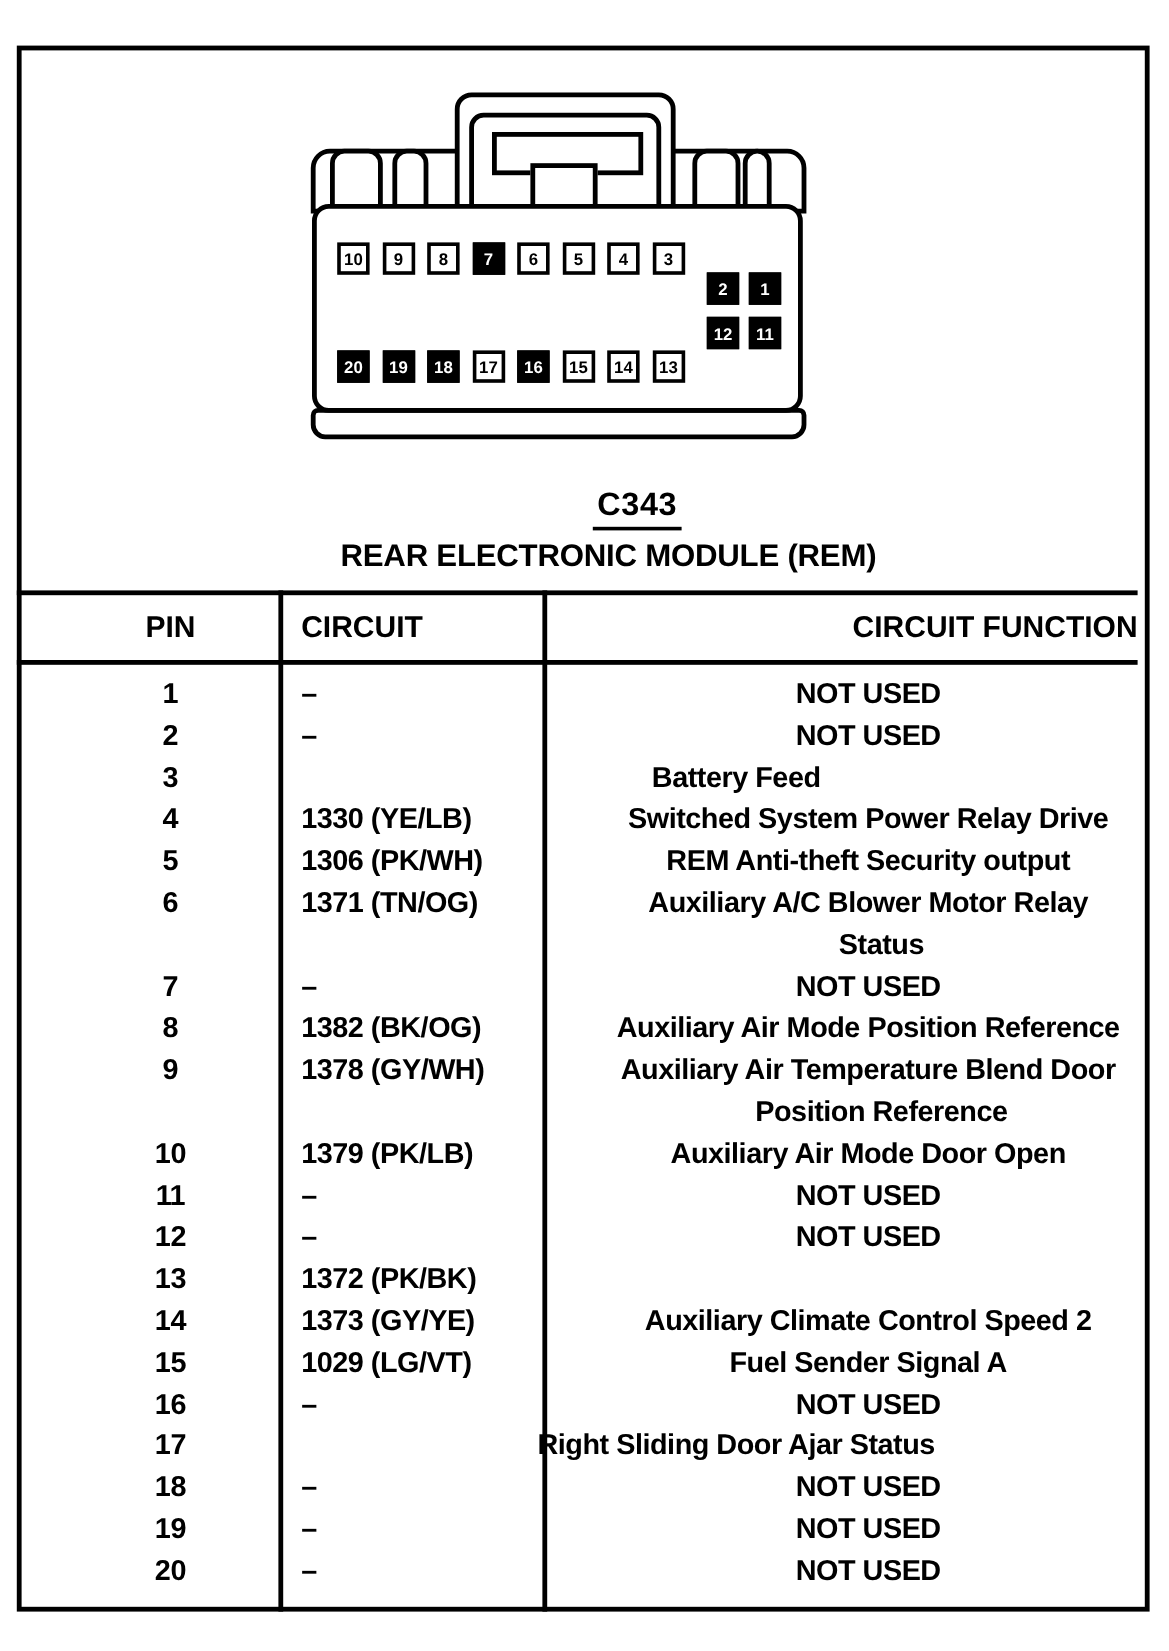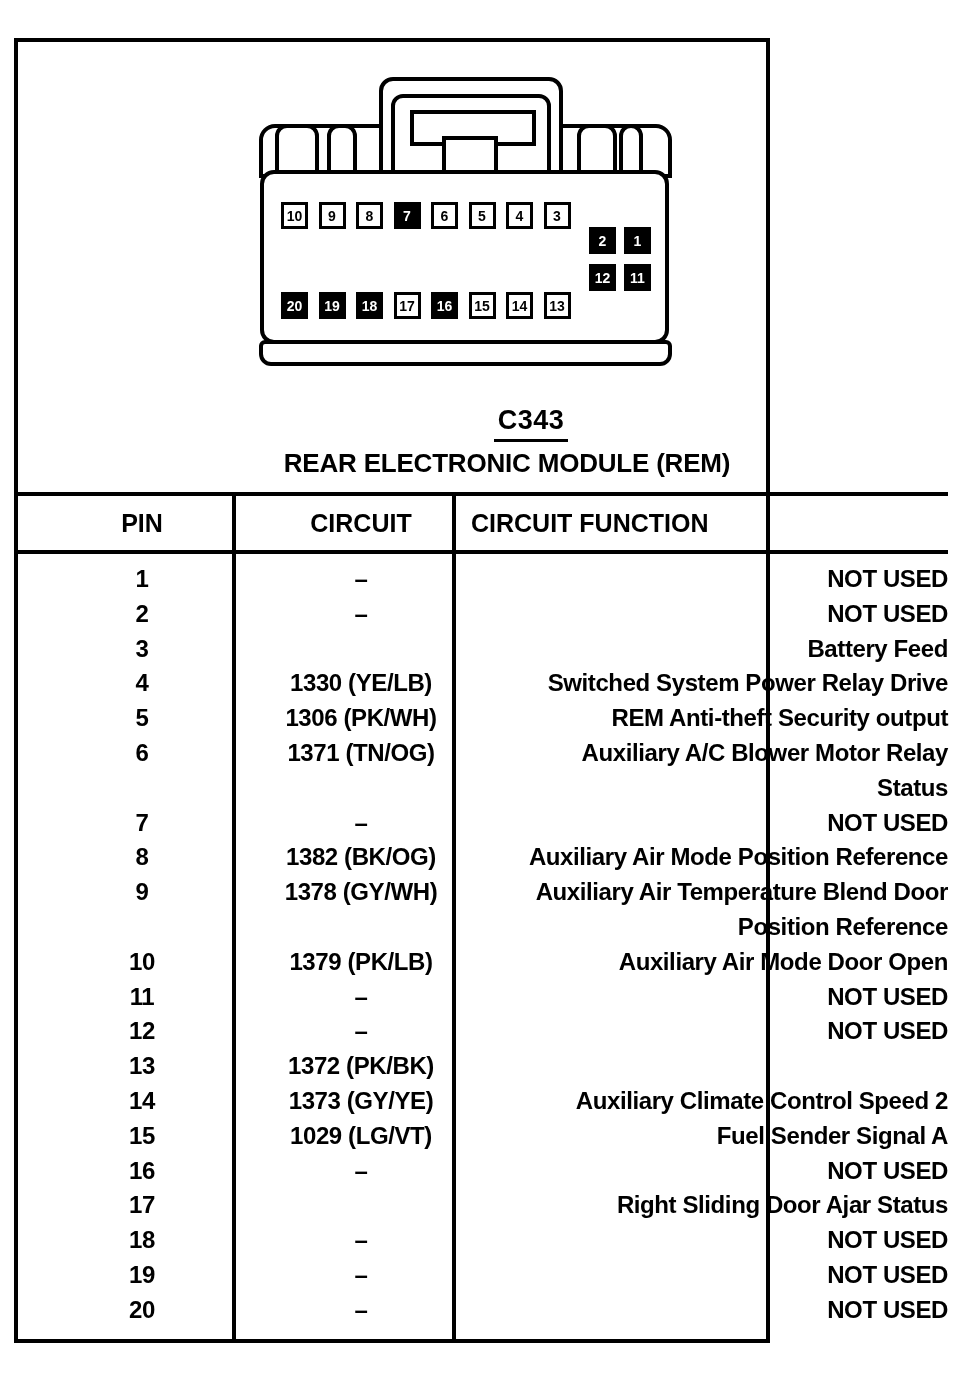--- a/index.html
+++ b/index.html
@@ -6,21 +6,21 @@
   body {
     width:974px; height:1376px; position:relative; overflow:hidden;
     background:#ffffff; color:#000;
     font-family:"Liberation Sans", sans-serif;
     -webkit-font-smoothing:antialiased;
   }
   .abs { position:absolute; box-sizing:border-box; }
 
   
   .page-border {
-    left:14px; top:38px; width:756px; height:1305px;
+    left:14px; top:38px; width:944px; height:1305px;
     border:4px solid #000;
   }
 
   
   .diagram { left:255px; top:70px; width:415px; height:300px; }
   .diagram .part { position:absolute; box-sizing:border-box; background:#fff; border:4px solid #000; }
 
   .shoulder     { left:0;   top:50px;  width:413px; height:54px; border-radius:16px 16px 0 0; z-index:1; }
   .bump         { top:50px; height:52px; border-radius:12px 12px 0 0; border-bottom:none; z-index:2; }
   .bump.b1 { left:16px;  width:44px; }
@@ -60,23 +60,23 @@
 
   .t-header {
     display:flex; height:54px; align-items:center;
     border-top:4px solid #000; border-bottom:4px solid #000;
     font-weight:bold; font-size:25px;
   }
   .t-body { padding-top:8px; }
   .t-row { display:flex; font-size:24px; font-weight:bold; letter-spacing:-0.4px; line-height:34.8px; }
 
   .cell-pin     { width:218px; text-align:center;padding-left:19px; }
-  .cell-circuit { width:220px; text-align:center; }
-  .cell-fn      { flex:1; text-align:right; padding-left:28px; }
-  .th-fn        { text-align:left; padding-left:0; }
+  .cell-circuit { width:220px; }
+  .cell-fn      { flex:1; text-align:center; padding-left:28px; }
+  .th-fn        { text-align:right; padding-left:0; }
 
   .fn-line { white-space:nowrap; }
   .fn-cont { padding-left:22px; }
 </style>
 </head>
 <body>
 
 <div class="abs page-border">
 
   <div class="abs diagram" style="left:241px; top:32px;">

